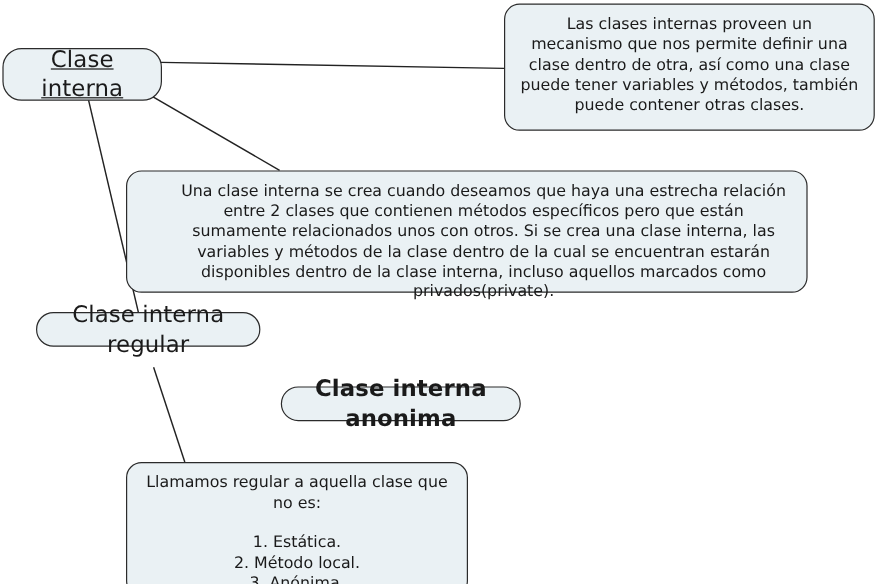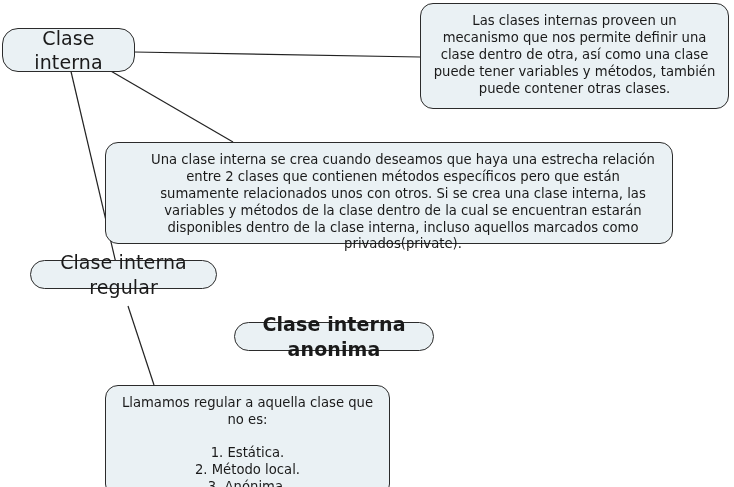--- a/index.html
+++ b/index.html
@@ -59,21 +59,21 @@
   }
   .note-list {
     display: block;
     width: 100%;
     text-align: center;
     white-space: pre-line;
     margin-top: 16px;
   }
 
   
-  #node-root        { left: 2px;   top: 28px;  width: 133px; height: 44px; }
+  #node-root        { left: 2px;   top: 40px;  width: 133px; height: 44px; text-decoration: underline; }
   #node-regular     { left: 30px;  top: 260px; width: 187px; height: 29px; }
   #node-anonima     { left: 234px; top: 322px; width: 200px; height: 29px; font-weight: bold; }
   #note-top         { left: 420px; top: 3px;   width: 309px; height: 106px; }
   #note-middle      { left: 105px; top: 142px; width: 568px; height: 102px; padding-left: 40px; }
   #note-bottom      { left: 57px;  top: 385px; width: 285px; height: 112px; margin-left: 48px; }
 </style>
 </head>
 <body>
 
 <div id="canvas">

